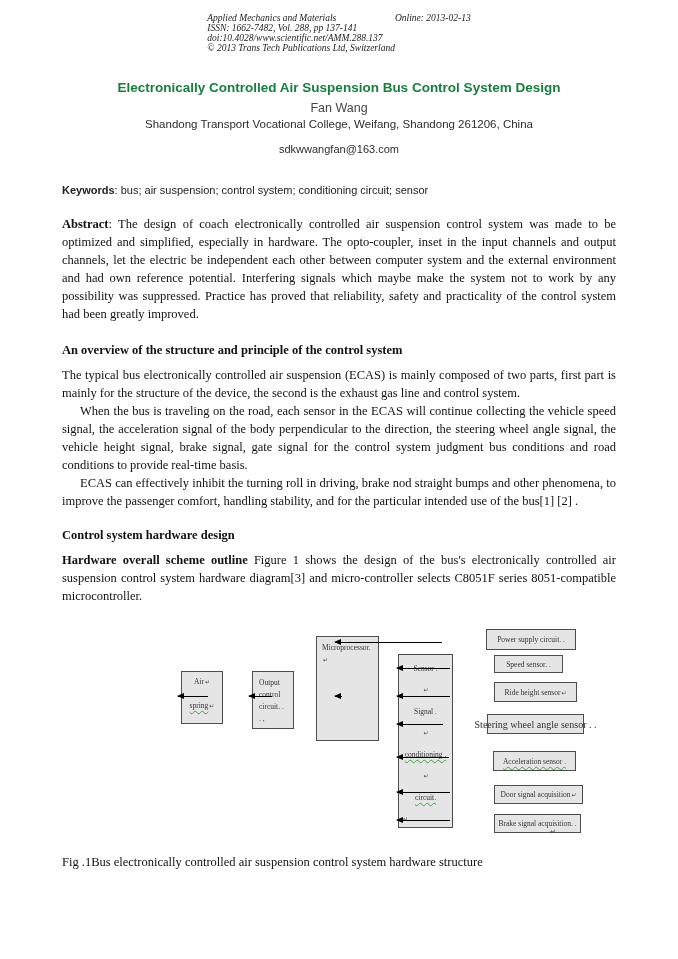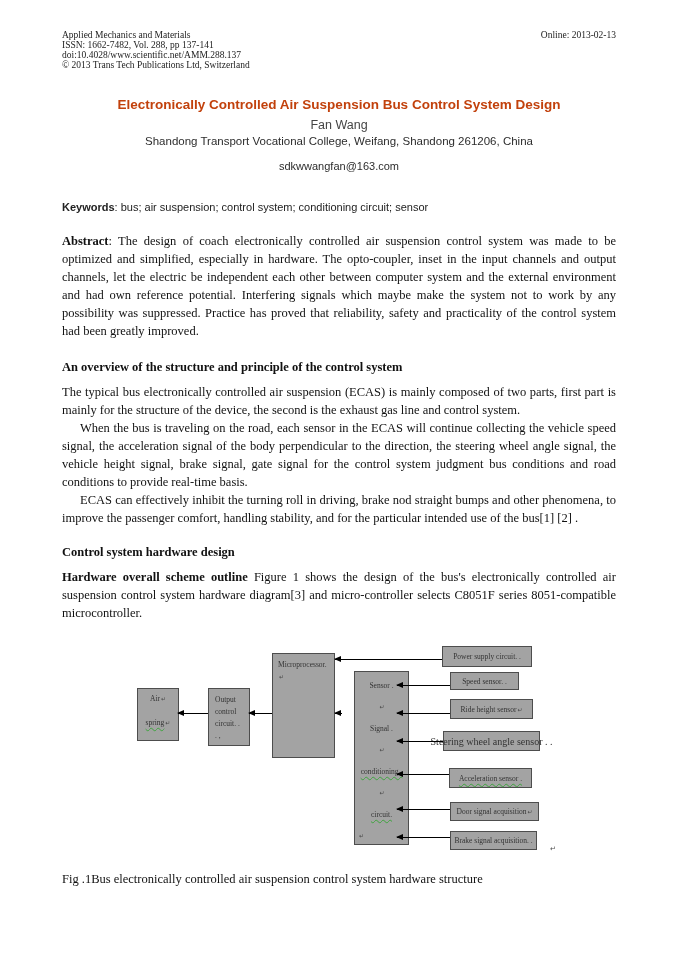--- a/index.html
+++ b/index.html
@@ -3,46 +3,46 @@
 <meta charset="utf-8">
 <style>
   html,body{margin:0;padding:0;background:#e9e9e9;}
   .page{
     position:relative;width:678px;height:959px;background:#ffffff;
     margin:0 auto;overflow:hidden;
     font-family:"Liberation Serif", serif;color:#1c1c1c;
   }
   .content{position:absolute;left:62px;right:62px;top:0;}
   
-  .hdr{display:flex;justify-content:space-between;margin-top:30px;
-       font-family:"Liberation Serif", serif;
+  .hdr{display:flex;justify-content:center;margin-top:13px;
+       font-family:"Liberation Serif", serif;font-style:italic;
        font-size:9.5px;line-height:10px;color:#222;}
   
   .title{margin:27px 0 0 0;text-align:center;
          font-family:"Liberation Sans", sans-serif;font-weight:bold;
-         font-size:13.5px;color:#c2410c;}
+         font-size:13.5px;color:#15803d;}
   .author{margin-top:6px;text-align:center;
           font-family:"Liberation Sans", sans-serif;font-size:12.5px;color:#454545;}
   .affil{margin-top:3px;text-align:center;
          font-family:"Liberation Sans", sans-serif;font-size:11.5px;color:#2d2d2d;}
   .email{margin-top:13px;text-align:center;
          font-family:"Liberation Sans", sans-serif;font-size:11px;color:#2d2d2d;}
   
   .keywords{margin:29px 0 0 0;font-family:"Liberation Sans", sans-serif;
             font-size:11px;color:#222;}
   
   .para{margin:0;font-size:12.5px;line-height:18px;text-align:justify;color:#111;}
   .abstract{margin-top:19px;}
   .indent{text-indent:18px;}
   .h2{margin:20px 0 8px 0;font-size:12.5px;font-weight:bold;color:#111;}
   
   .figure{position:relative;height:222px;margin-top:21px;}
   .fbox{position:absolute;box-sizing:border-box;border:1px solid #4d4d4d;
-        background:#a3a3a3;font-size:7.5px;color:#333;text-align:center;
-        white-space:nowrap;}
+        background:#e5e5e5;font-size:7.5px;color:#333;text-align:center;
+        white-space:nowrap;margin-left:44px;}
   .fline{line-height:12px;}
   .fline.left{text-align:left;padding-left:3px;}
   .spacer{height:12px;}
   .cond .fline{line-height:21px;}
   .single{display:flex;align-items:center;justify-content:center;}
   .ret{font-size:6px;color:#4a4a4a;margin-left:1px;}
   .misspell{text-decoration-line:underline;text-decoration-style:wavy;
             text-decoration-color:#3fa33f;text-decoration-thickness:1px;
             text-underline-offset:2px;}
   .arrow{position:absolute;height:1px;background:#000;}

